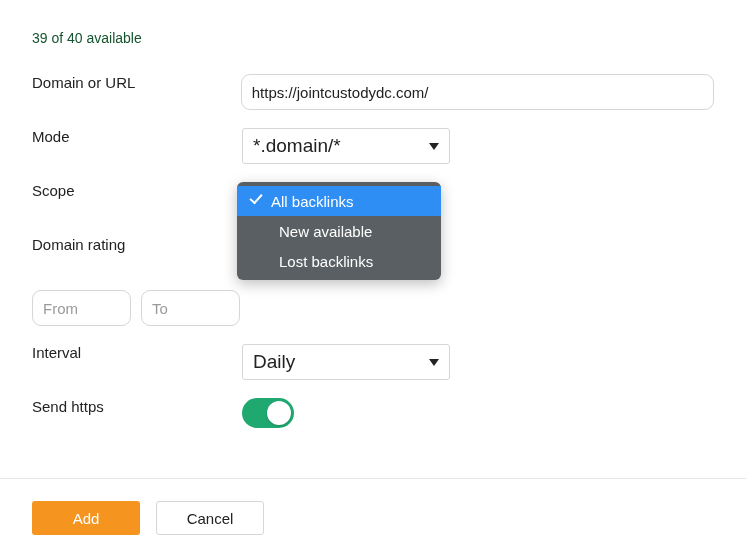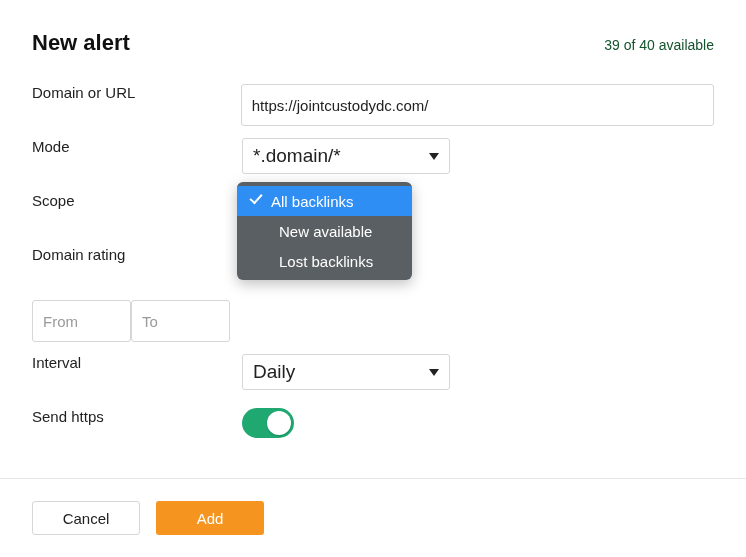--- a/index.html
+++ b/index.html
@@ -11,40 +11,40 @@
     background:#fff;
     position:relative;
   }
   .container { padding: 30px 32px 0 32px; }
   .header { display:flex; justify-content:space-between; align-items:baseline; margin-bottom:28px; }
   .title { font-size:22px; font-weight:700; color:#111; }
   .avail { font-size:14px; color:#14532d; }
   .row { display:flex; align-items:flex-start; height:36px; margin-bottom:18px; position:relative; }
   .label { width:210px; font-size:15px; color:#222; }
   .input {
-    height:42px; border:1px solid #d6d6d6; border-radius:3px;
+    height:36px; border:1px solid #d6d6d6; border-radius:9px;
     padding:0 10px; font-size:15px; color:#222; background:#fff;
     outline:none;
   }
   .input.url { width:476px; }
   .select {
     width:208px; height:36px; border:1px solid #d6d6d6; border-radius:3px;
     display:flex; align-items:center; justify-content:space-between;
     padding:0 10px; font-size:19px; color:#222; background:#fff; cursor:pointer;
   }
   .select .caret {
     width:0; height:0; border-left:5px solid transparent; border-right:5px solid transparent;
     border-top:7px solid #222;
   }
-  .range { display:flex; }
+  .range { display:flex; gap:10px; }
   .range .input { width:99px; }
   .range .input::placeholder { color:#9a9a9a; }
   .dropdown {
     position:absolute; left:237px; top:182px;
-    width:175px; background:#595f62; border-radius:6px;
+    width:204px; background:#595f62; border-radius:6px;
     box-shadow:0 4px 14px rgba(0,0,0,0.25);
     padding:4px 0; z-index:10;
   }
   .dropdown-item {
     height:30px; display:flex; align-items:center;
     padding:0 12px; color:#fff; font-size:15px; cursor:pointer;
     position:relative;
   }
   .dropdown-item.selected { background:#2f8ef4; }
   .check {
@@ -75,21 +75,20 @@
     display:inline-flex; align-items:center; justify-content:center;
   }
   .btn-primary { background:#f5941f; color:#fff; border:none; }
   .btn-secondary { background:#fff; color:#222; border:1px solid #d6d6d6; }
 </style>
 </head>
 <body>
 
 <div class="container">
   <div class="header">
-    <div class="title">New alert</div>
     <div class="avail">39 of 40 available</div>
   </div>
 
   <div class="row">
     <div class="label">Domain or URL</div>
     <input class="input url" type="text" value="https://jointcustodydc.com/" style="">
   </div>
 
   <div class="row">
     <div class="label">Mode</div>
@@ -146,15 +145,15 @@
     <span class="check"></span>
     <span>New available</span>
   </div>
   <div class="dropdown-item">
     <span class="check"></span>
     <span>Lost backlinks</span>
   </div>
 </div>
 
 <div class="footer">
+  <button class="btn btn-primary">Add</button>
   <button class="btn btn-secondary">Cancel</button>
-  <button class="btn btn-primary">Add</button>
 </div>
 
 </body></html>

